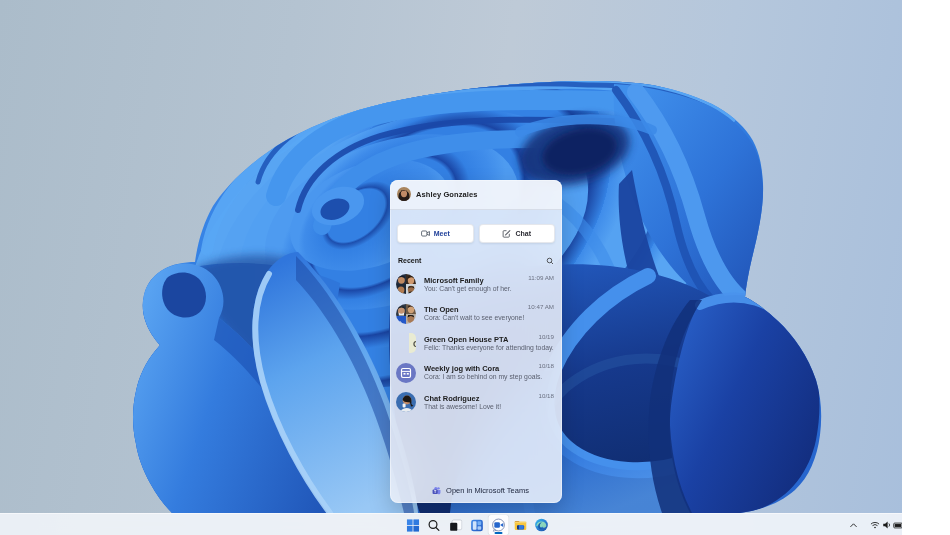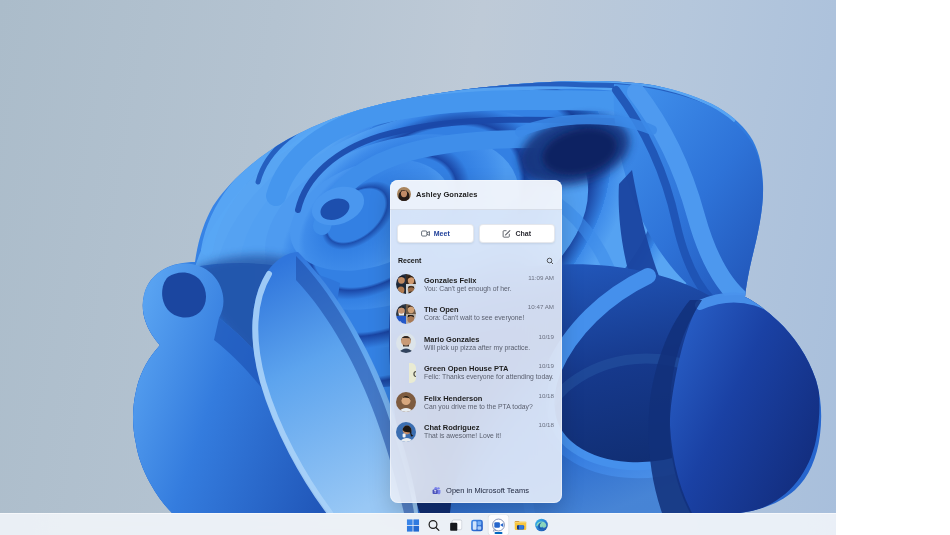--- a/index.html
+++ b/index.html
@@ -1,17 +1,17 @@
 <!DOCTYPE html>
 <html><head>
 <meta charset="utf-8">
 <style>
 * { margin:0; padding:0; box-sizing:border-box; }
 html,body { width:950px; height:535px; overflow:hidden; font-family:"Liberation Sans",sans-serif; }
-#stage { position:relative; width:836px; height:535px; overflow:hidden;
+#stage { position:relative; width:902px; height:535px; overflow:hidden;
   background: linear-gradient(100deg,#abbcca 0%,#b4c3d1 30%,#becad7 52%,#b5c7dc 74%,#a8bfdc 100%); text-decoration: underline; }
 #bloom { position:absolute; left:0; top:0; }
 
 
 #taskbar { position:absolute; left:0; bottom:0; width:950px; height:22px;
   background: rgba(243,246,251,0.88); backdrop-filter: blur(18px); border-top:1px solid rgba(255,255,255,0.6);
   display:flex; align-items:center; }
 #tb-center { position:absolute; left:477px; top:0; transform:translateX(-50%); height:22px;
   display:flex; align-items:center; gap:1.5px; }
 .tbi { width:20px; height:20px; display:flex; align-items:center; justify-content:center; position:relative; }
@@ -227,21 +227,21 @@
           <ellipse cx="5.4" cy="6" rx="3.4" ry="3.8" fill="#c08a62"></ellipse>
               <path d="M1.6 4.4 q3.8 -3 7.4 0 l-0.6 -2.4 -6.2 0 z" fill="#141c2a"></path>
           <ellipse cx="15" cy="6.4" rx="3.2" ry="3.6" fill="#cf996e"></ellipse>
               <path d="M11.6 5 q3.4 -3.4 6.8 -0.4 l-1 -2.6 -5 0.4 z" fill="#23170f"></path>
           <ellipse cx="5" cy="16" rx="3.4" ry="3.6" fill="#b27c52"></ellipse>
           <ellipse cx="15.2" cy="15.6" rx="3.4" ry="3.8" fill="#9a6c48"></ellipse>
               <path d="M12 14.6 q3.2 -2.8 6.4 0 l-0.8 -2.2 -4.8 -0.2 z" fill="#1a1510"></path>
           <path d="M12.4 18.6 q2.8 -2.2 5.6 0 l0 1.4 -5.6 0 z" fill="#2c2620"></path>
         </svg></div>
         <div class="tx">
-            <div class="n">Gonzales Felix</div>
+            <div class="n">Microsoft Family</div>
             <div class="m">You: Can't get enough of her.</div>
           </div>
         <div class="tm">11:09 AM</div>
         </div>
       <div class="row">
           <div class="av"><svg width="20" height="20" viewBox="0 0 20 20">
           <rect width="10" height="12" fill="#303844"></rect>
               <rect x="10" width="10" height="10" fill="#6e5a46"></rect>
           <rect y="12" width="10" height="8" fill="#2458c8"></rect>
               <rect x="10" y="10" width="10" height="10" fill="#b8aca0"></rect>
@@ -254,54 +254,41 @@
               <path d="M11.4 13.6 q3.4 -3 6.8 0 l-0.8 -2.4 -5.2 -0.2 z" fill="#0f0d0c"></path>
           <path d="M4 17 l3 3 -5.4 0 z" fill="#f0f2f4"></path>
         </svg></div>
         <div class="tx">
             <div class="n">The Open</div>
             <div class="m">Cora: Can't wait to see everyone!</div>
           </div>
         <div class="tm">10:47 AM</div>
         </div>
       <div class="row">
-          <div class="av"><svg width="20" height="20" viewBox="0 0 20 20">
-          <rect width="20" height="20" fill="#dce4ea"></rect>
-          <circle cx="10" cy="8" r="5" fill="#c89a76"></circle>
-          <path d="M2 20 q8 -9 16 0 z" fill="#31435e"></path>
-          <path d="M5 8 a5 5 0 0 1 10 0 l-1.2 -2.8 -7.6 -0.4 z" fill="#2e2620"></path>
-          <path d="M7 11.5 q3 2.2 6 0 l0 2 -6 0 z" fill="#41342b"></path>
-        </svg></div>
-        <div class="tx">
-            <div class="n">Mario Gonzales</div>
-            <div class="m">Will pick up pizza after my practice.</div>
-          </div>
-        <div class="tm">10/19</div>
-        </div>
-      <div class="row">
           <div class="av" style="border-radius:5px;padding-left:13px;"><svg width="20" height="20" viewBox="0 0 20 20">
           <rect width="20" height="20" fill="#e9ebd3"></rect>
           <text x="10" y="13.5" font-size="8.5" font-weight="600" fill="#4a4a42" text-anchor="middle" font-family="Liberation Sans">GT</text>
         </svg></div>
         <div class="tx">
             <div class="n">Green Open House PTA</div>
             <div class="m">Felic: Thanks everyone for attending today.</div>
           </div>
         <div class="tm">10/19</div>
         </div>
       <div class="row">
           <div class="av"><svg width="20" height="20" viewBox="0 0 20 20">
-          <rect width="20" height="20" fill="#7e5c40"></rect>
-          <circle cx="10" cy="8.5" r="4.6" fill="#d8a87e"></circle>
-          <path d="M2 20 q8 -8 16 0 z" fill="#e8eef2"></path>
-          <path d="M5.4 8.5 a4.6 4.6 0 0 1 9.2 0 l-1.4 -2.6 -6.6 -0.6 z" fill="#20180f"></path>
+          <rect width="20" height="20" fill="#6a77c4"></rect>
+          <rect x="5.5" y="5.5" width="9" height="9" rx="1.4" fill="none" stroke="#fff" stroke-width="1.2"></rect>
+          <path d="M5.5 8.4 h9" stroke="#fff" stroke-width="1"></path>
+          <rect x="7.5" y="10" width="2" height="1.6" fill="#fff"></rect>
+              <rect x="10.8" y="10" width="2" height="1.6" fill="#fff"></rect>
         </svg></div>
         <div class="tx">
-            <div class="n">Felix Henderson</div>
-            <div class="m">Can you drive me to the PTA today?</div>
+            <div class="n">Weekly jog with Cora</div>
+            <div class="m">Cora: I am so behind on my step goals.</div>
           </div>
         <div class="tm">10/18</div>
         </div>
       <div class="row">
           <div class="av"><svg width="20" height="20" viewBox="0 0 20 20">
           <rect width="20" height="20" fill="#3a6db0"></rect>
           <circle cx="11" cy="8" r="4.4" fill="#c08a66"></circle>
           <path d="M3 20 q8 -8 15 0 z" fill="#e9edf1"></path>
           <path d="M6.6 8 a4.4 4.4 0 0 1 8.8 0 l0 4 2 2 -2.4 0.4 -1 -4 -5.4 -0.6 z" fill="#1c1612"></path>
           <rect x="6.6" y="11.6" width="3" height="4" rx="1" fill="#f4f4f4"></rect>

